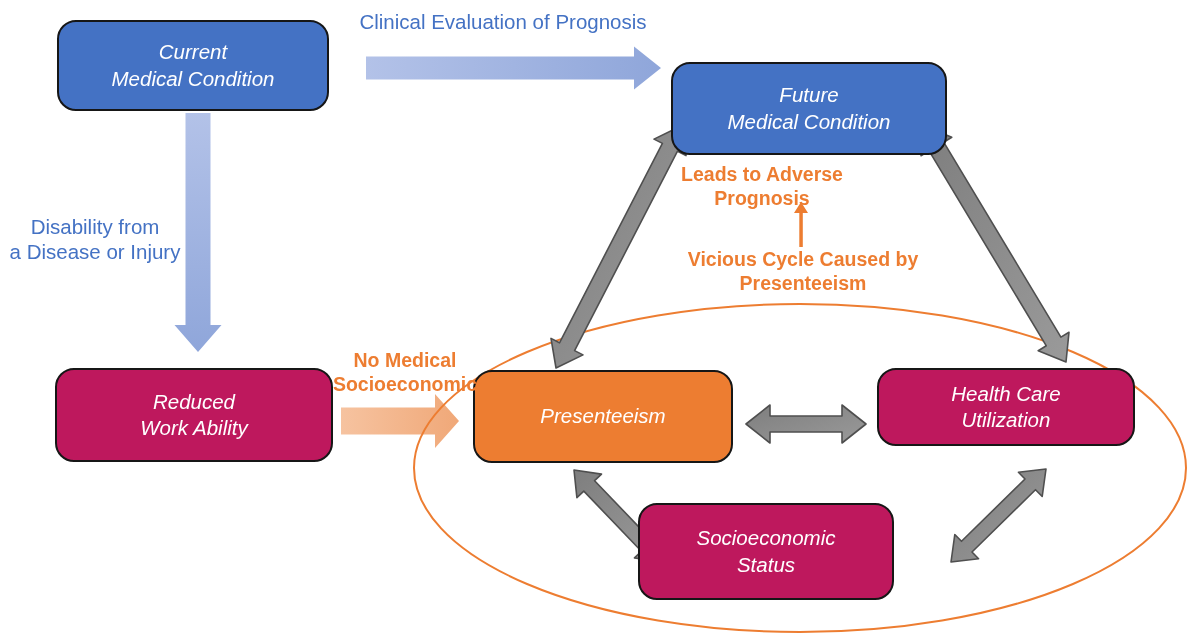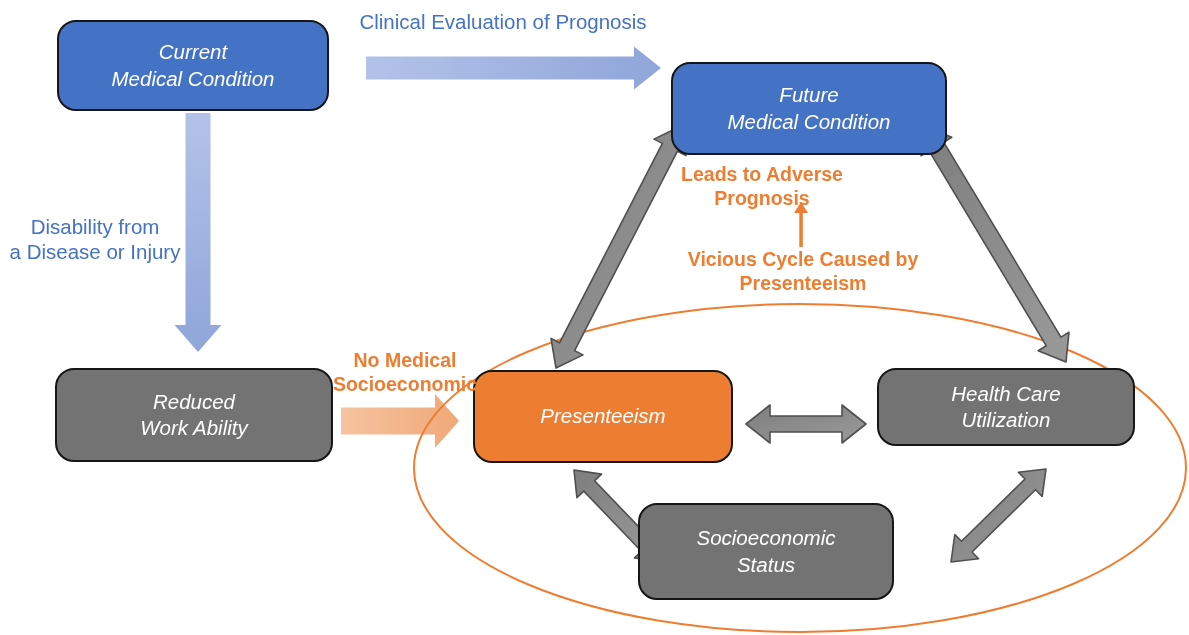--- a/index.html
+++ b/index.html
@@ -17,21 +17,21 @@
     border:2.5px solid #161616;
     border-radius:19px;
     color:#ffffff;
     font-size:20.5px;
     line-height:1.28;
     text-align:center;
     box-sizing:border-box;
     font-style:italic;
   }
   .node-blue{background:#4472C4;}
-  .node-green{background:#737373;}
+  .node-green{background:#be185d;}
   .node-orange{background:#ED7D31;}
   .ml{white-space:pre-line;}
   .ann{
     position:absolute;
     text-align:center;
     line-height:1.22;
     white-space:pre-line;
   }
   .ann-blue{color:#4472C4;font-size:20.5px;font-weight:500;}
   .ann-orange{color:#ED7D31;font-size:19.5px;font-weight:700;}

